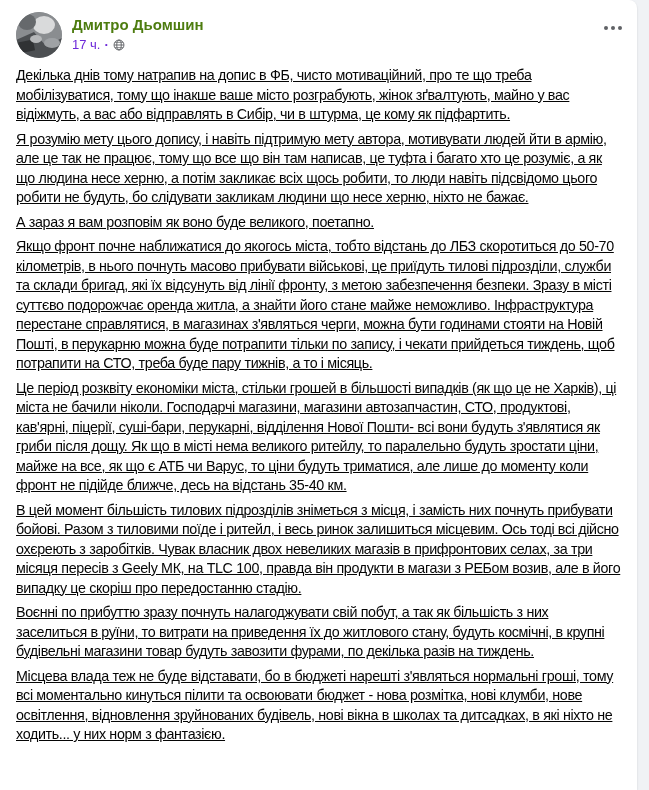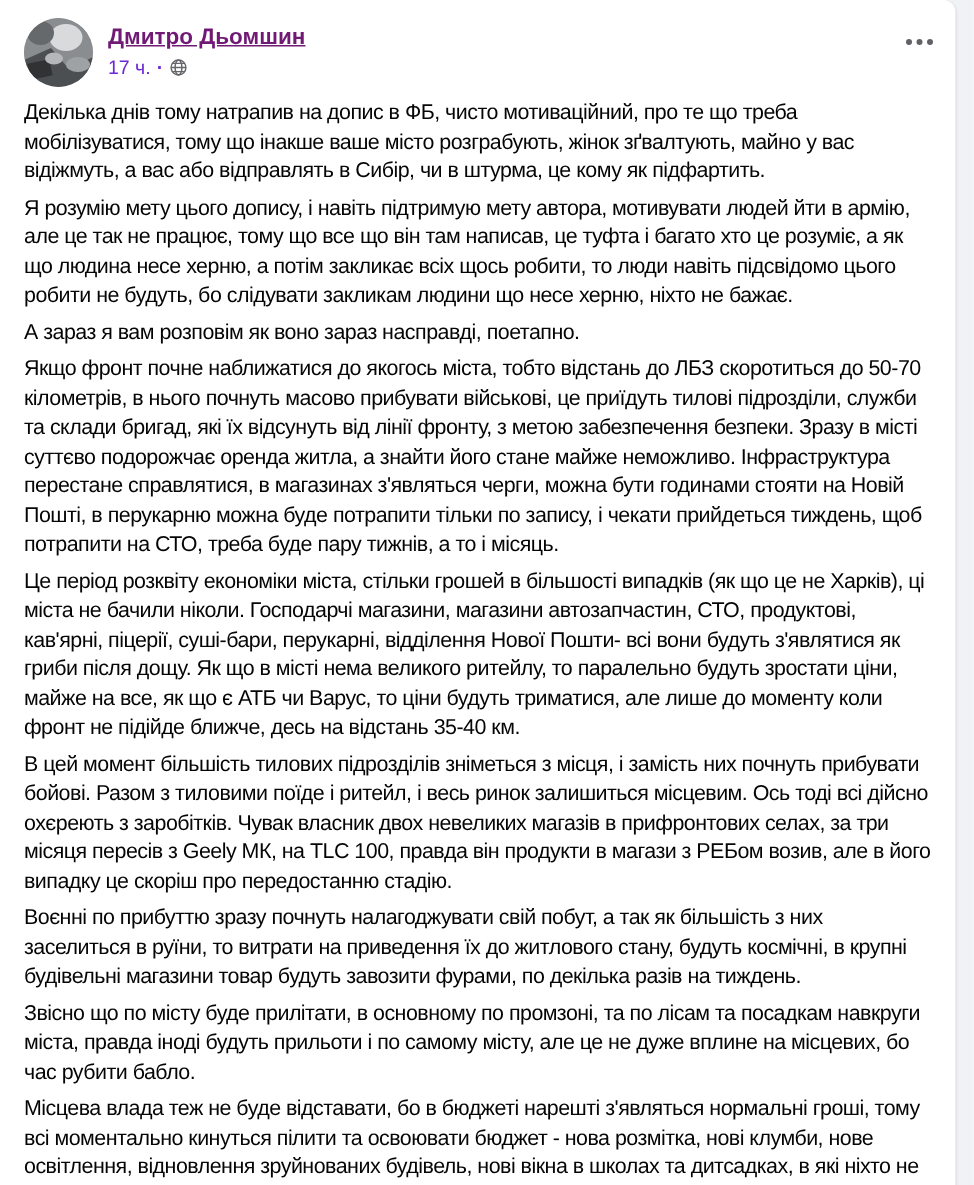--- a/index.html
+++ b/index.html
@@ -23,22 +23,22 @@
     padding: 12px 16px 0 16px;
   }
   .avatar {
     width: 46px; height: 46px; flex: 0 0 46px;
     border-radius: 50%; overflow: hidden; cursor: pointer;
     background: #8a8d90;
   }
   .avatar svg { display: block; width: 46px; height: 46px; }
   .hdr-text { margin-left: 10px; padding-top: 3px; }
   .author {
-    font-size: 15px; font-weight: bold; color: #701a75;
-    line-height: 19px; cursor: pointer; text-decoration: underline;
+    font-size: 15px; font-weight: bold; color: #4d7c0f;
+    line-height: 19px; cursor: pointer;
   }
   .meta {
     display: flex; align-items: center; gap: 4px;
     font-size: 13px; color: #6d28d9; margin-top: 3px; line-height: 15px;
   }
   .meta .dot-sep { font-weight: bold; }
   .meta svg { display: block; margin-top: 1px; }
   .more-btn {
     position: absolute; right: 8px; top: 12px;
     width: 32px; height: 32px; border-radius: 50%;
@@ -48,21 +48,21 @@
   .more-btn i {
     display: block; width: 4px; height: 4px;
     border-radius: 50%; background: #606266;
   }
   .content {
     padding: 8px 16px 14px 16px;
     font-size: 14.3px; line-height: 19.5px;
     letter-spacing: -0.35px;
     color: #050505;
   }
-  .content p { margin: 0 0 5px 0; }
+  .content p { margin: 0 0 5px 0; text-decoration: underline; }
   .content p:last-child { margin-bottom: 0; }
 </style>
 </head>
 <body>
 
 <div class="card">
 
   <div class="header">
 
     <div class="avatar">
@@ -106,22 +106,21 @@
         <i></i>
           <i></i>
           <i></i>
       </span>
     </div>
   </div>
 
   <div class="content">
     <p>Декілька днів тому натрапив на допис в ФБ, чисто мотиваційний, про те що треба мобілізуватися, тому що інакше ваше місто розграбують, жінок зґвалтують, майно у вас відіжмуть, а вас або відправлять в Сибір, чи в штурма, це кому як підфартить.</p>
     <p>Я розумію мету цього допису, і навіть підтримую мету автора, мотивувати людей йти в армію, але це так не працює, тому що все що він там написав, це туфта і багато хто це розуміє, а як що людина несе херню, а потім закликає всіх щось робити, то люди навіть підсвідомо цього робити не будуть, бо слідувати закликам людини що несе херню, ніхто не бажає.</p>
-    <p>А зараз я вам розповім як воно зараз насправді, поетапно.</p>
+    <p>А зараз я вам розповім як воно буде великого, поетапно.</p>
     <p>Якщо фронт почне наближатися до якогось міста, тобто відстань до ЛБЗ скоротиться до 50-70 кілометрів, в нього почнуть масово прибувати військові, це приїдуть тилові підрозділи, служби та склади бригад, які їх відсунуть від лінії фронту, з метою забезпечення безпеки. Зразу в місті суттєво подорожчає оренда житла, а знайти його стане майже неможливо. Інфраструктура перестане справлятися, в магазинах з'являться черги, можна бути годинами стояти на Новій Пошті, в перукарню можна буде потрапити тільки по запису, і чекати прийдеться тиждень, щоб потрапити на СТО, треба буде пару тижнів, а то і місяць.</p>
     <p>Це період розквіту економіки міста, стільки грошей в більшості випадків (як що це не Харків), ці міста не бачили ніколи. Господарчі магазини, магазини автозапчастин, СТО, продуктові, кав'ярні, піцерії, суші-бари, перукарні, відділення Нової Пошти- всі вони будуть з'являтися як гриби після дощу. Як що в місті нема великого ритейлу, то паралельно будуть зростати ціни, майже на все, як що є АТБ чи Варус, то ціни будуть триматися, але лише до моменту коли фронт не підійде ближче, десь на відстань 35-40 км.</p>
     <p>В цей момент більшість тилових підрозділів зніметься з місця, і замість них почнуть прибувати бойові. Разом з тиловими поїде і ритейл, і весь ринок залишиться місцевим. Ось тоді всі дійсно охєреють з заробітків. Чувак власник двох невеликих магазів в прифронтових селах, за три місяця пересів з Geely МК, на TLC 100, правда він продукти в магази з РЕБом возив, але в його випадку це скоріш про передостанню стадію.</p>
     <p>Воєнні по прибуттю зразу почнуть налагоджувати свій побут, а так як більшість з них заселиться в руїни, то витрати на приведення їх до житлового стану, будуть космічні, в крупні будівельні магазини товар будуть завозити фурами, по декілька разів на тиждень.</p>
-    <p>Звісно що по місту буде прилітати, в основному по промзоні, та по лісам та посадкам навкруги міста, правда іноді будуть прильоти і по самому місту, але це не дуже вплине на місцевих, бо час рубити бабло.</p>
     <p>Місцева влада теж не буде відставати, бо в бюджеті нарешті з'являться нормальні гроші, тому всі моментально кинуться пілити та освоювати бюджет - нова розмітка, нові клумби, нове освітлення, відновлення зруйнованих будівель, нові вікна в школах та дитсадках, в які ніхто не ходить... у них норм з фантазією.</p>
   </div>
 
 </div>
 
 </body></html>

